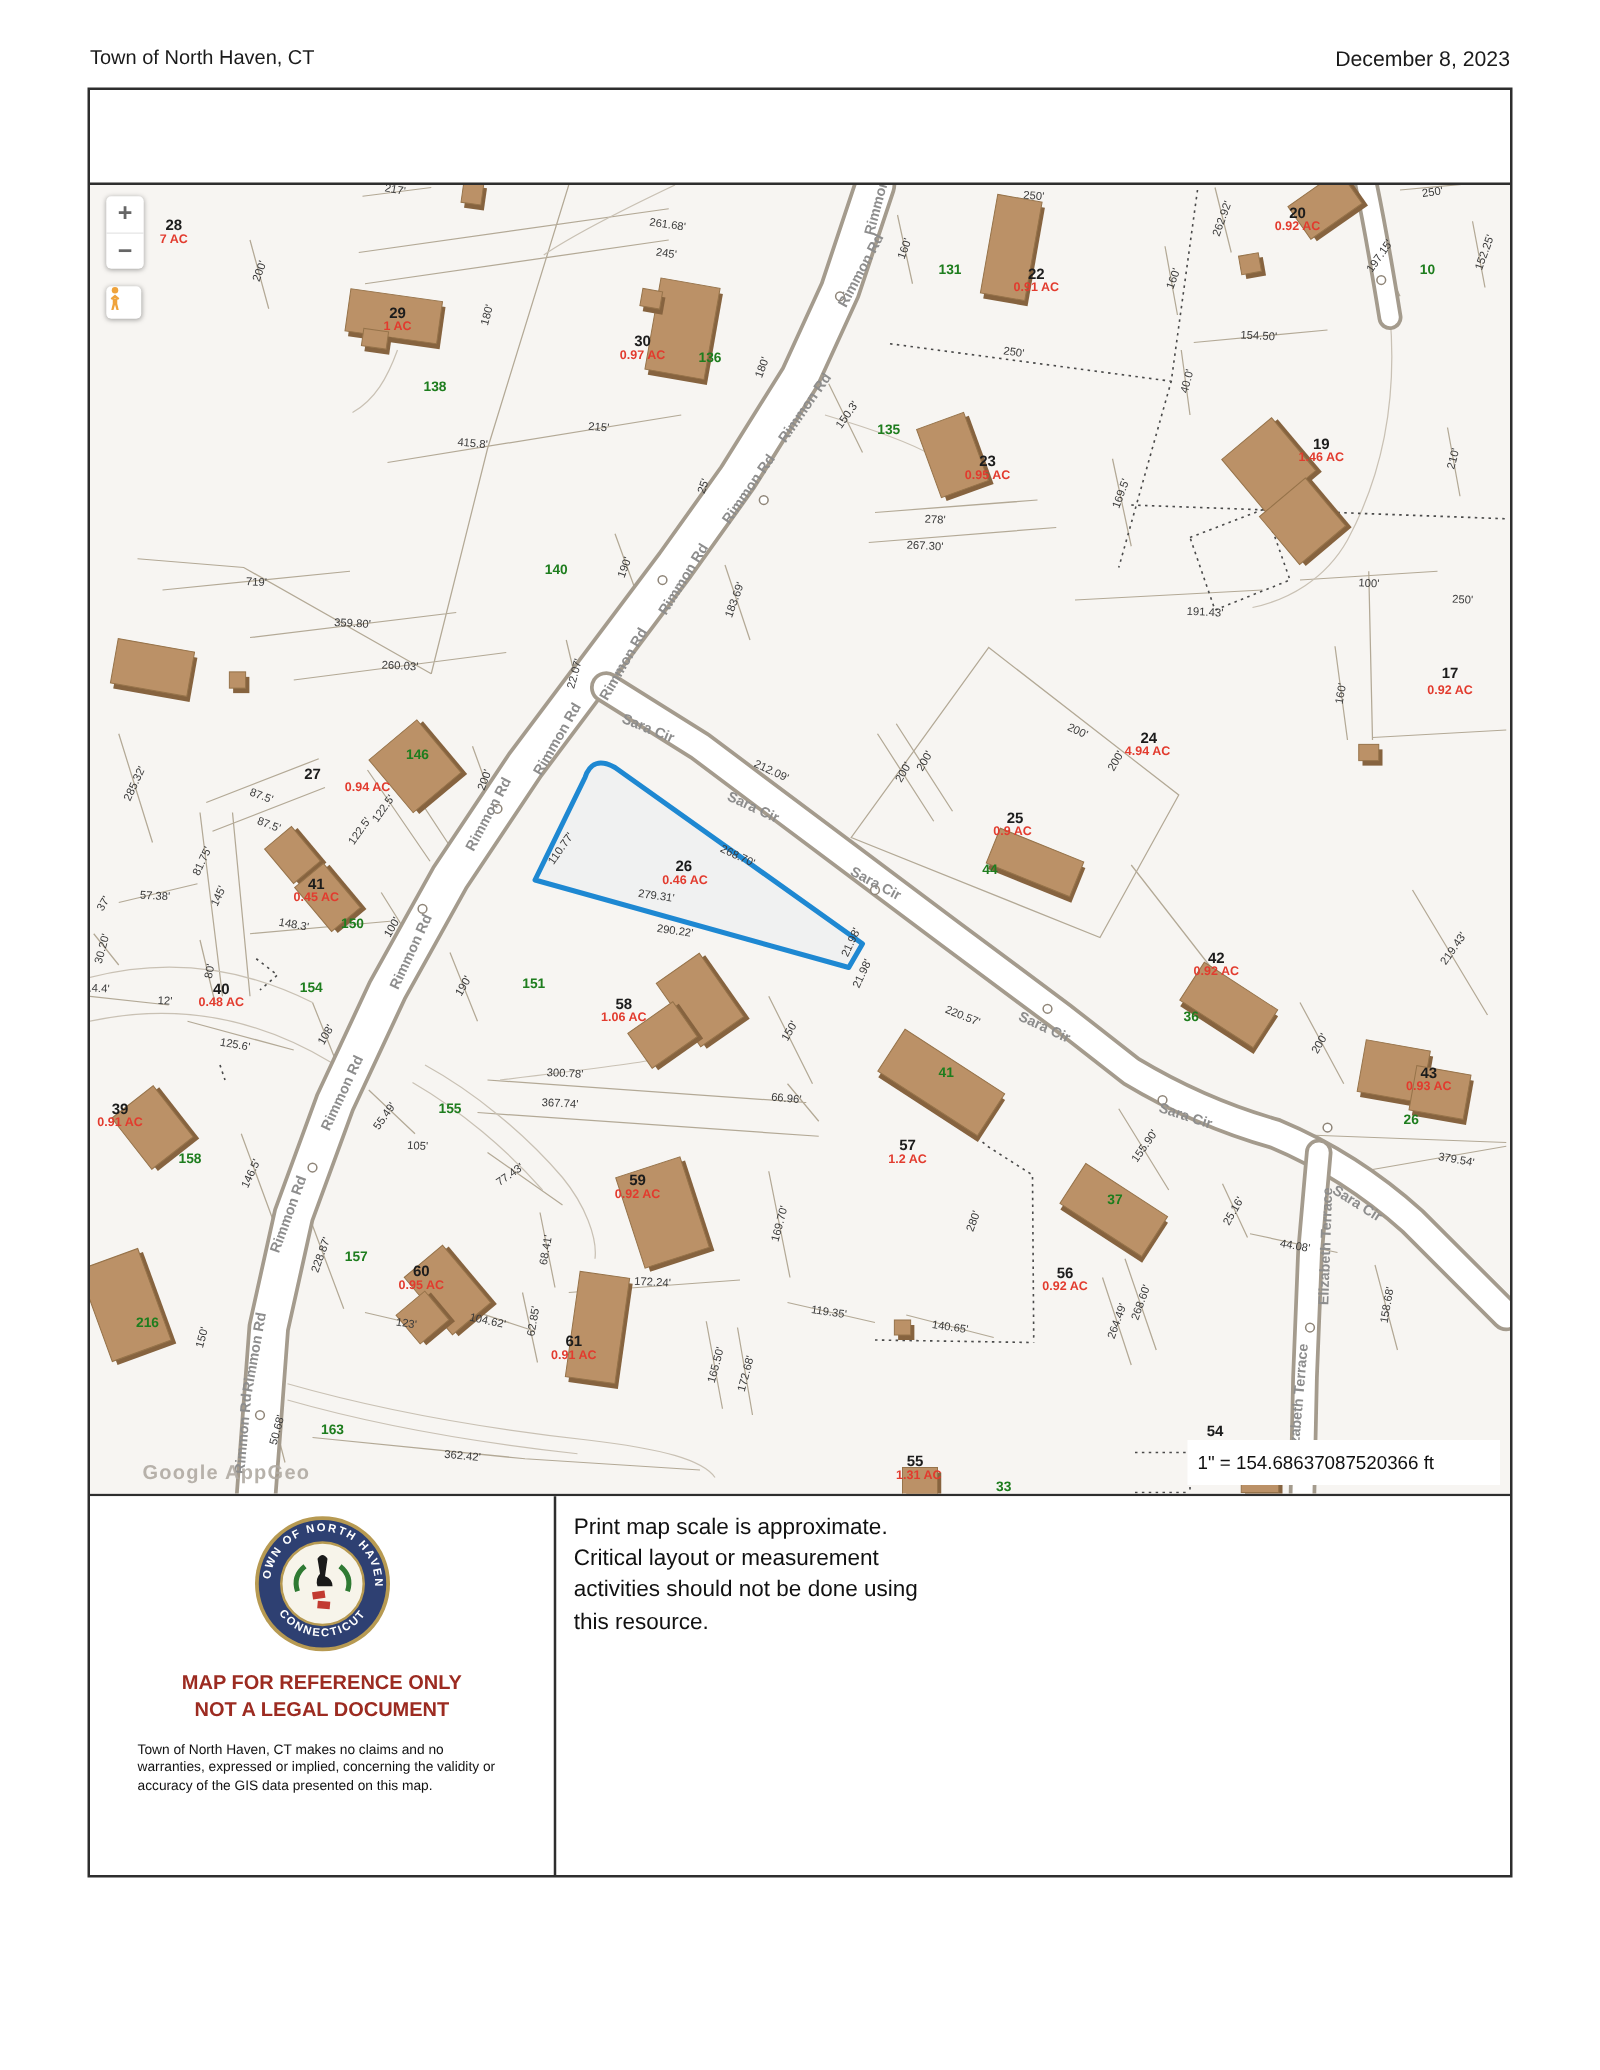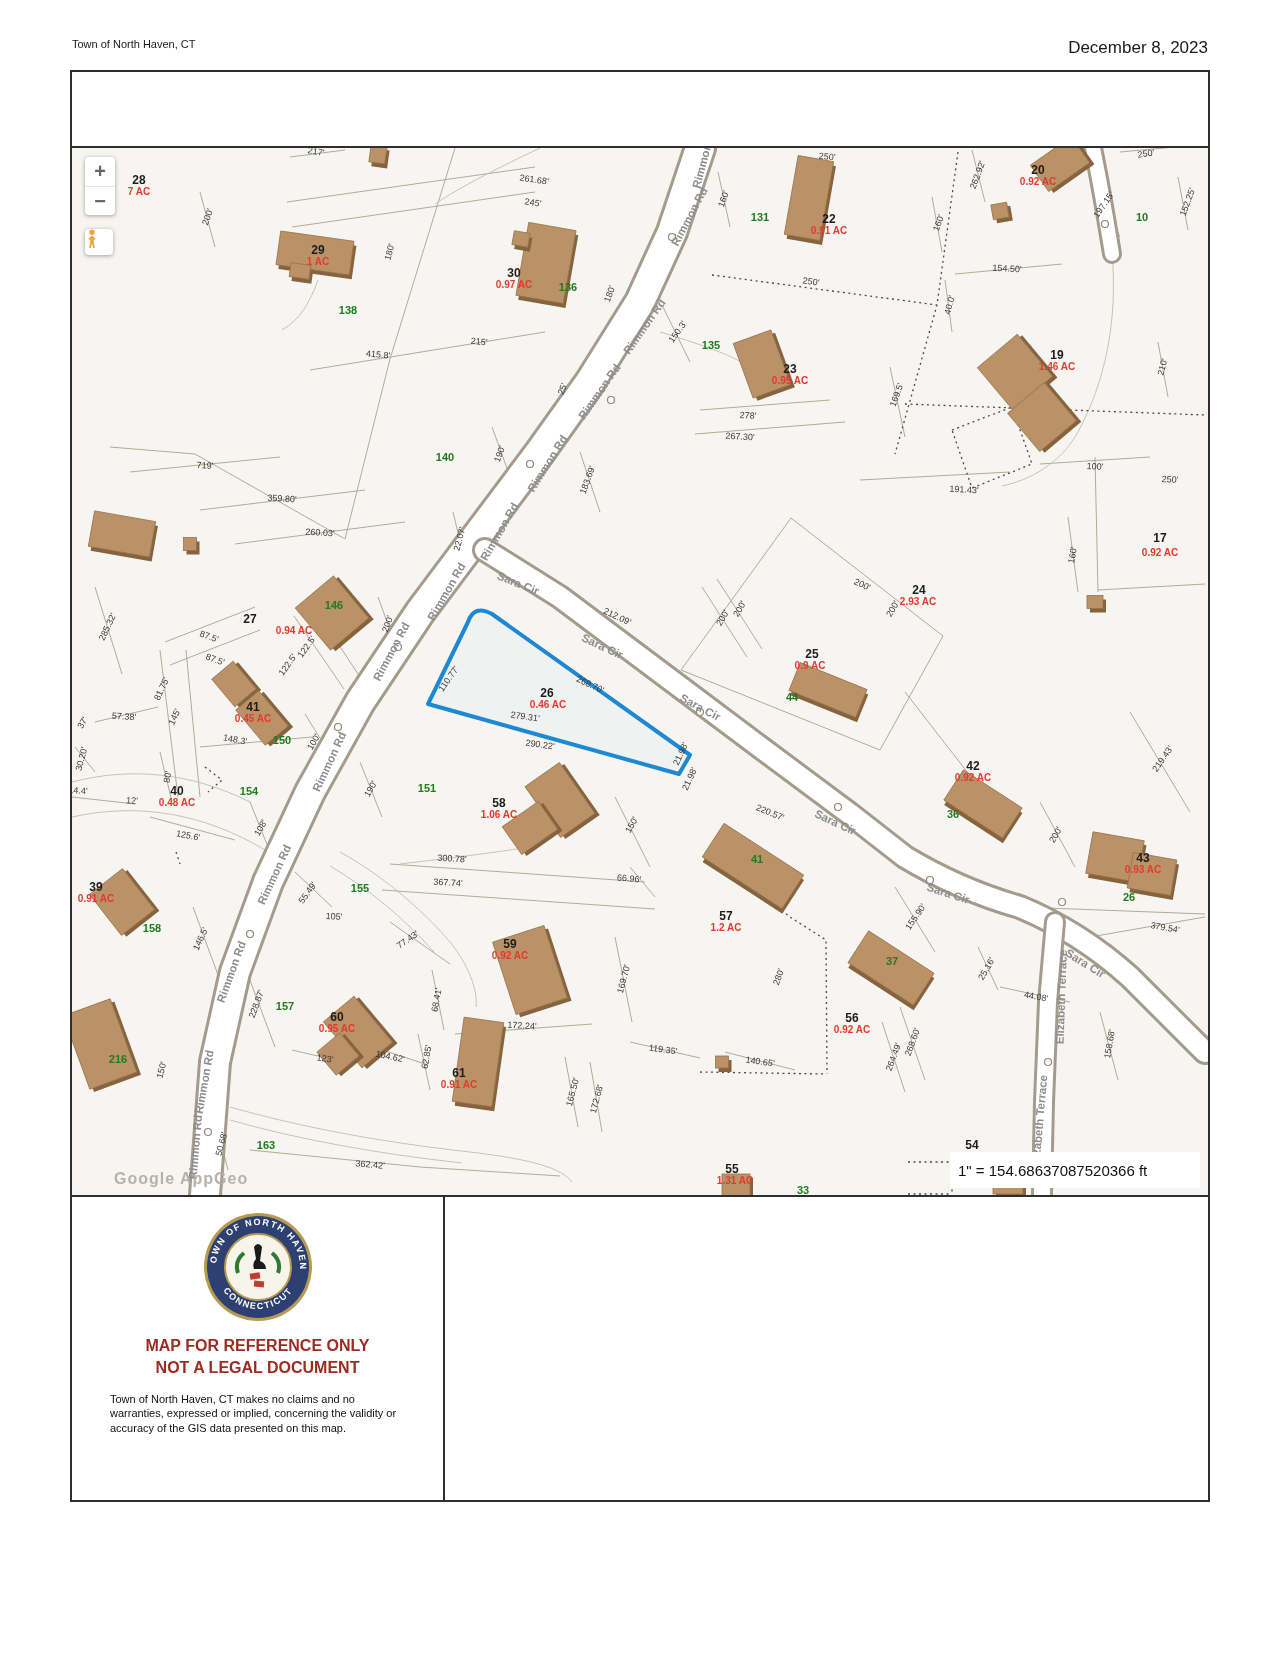--- a/index.html
+++ b/index.html
@@ -1,17 +1,17 @@
 <!DOCTYPE html>
 <html><head>
 <meta charset="utf-8">
 <style>
   html,body{margin:0;padding:0;background:#fff;}
   body{width:1280px;height:1656px;position:relative;font-family:"Liberation Sans",sans-serif;overflow:hidden;}
-  .hdr-title{position:absolute;left:72px;top:38px;font-size:11px;color:#1a1a1a;}
+  .hdr-title{position:absolute;left:72px;top:38px;font-size:16px;color:#1a1a1a;}
   .hdr-date{position:absolute;right:72px;top:38px;font-size:17px;color:#1a1a1a;}
   .outer{position:absolute;left:70px;top:70px;width:1136px;height:1428px;border:2px solid #2e2e2e;background:#fff;}
   .map-strip{position:absolute;left:0;top:0;width:100%;height:74px;background:#fff;}
   .map{position:absolute;left:0;top:74px;width:1136px;height:1047px;border-top:2px solid #2e2e2e;border-bottom:2px solid #2e2e2e;background:#f7f5f2;overflow:hidden;}
   .map svg{position:absolute;left:0;top:0;}
   #labels{position:absolute;left:0;top:0;width:100%;height:100%;}
   .lbl{position:absolute;white-space:nowrap;line-height:1;}
   .lbl.p{font-weight:bold;font-size:12px;color:#1c1c1c;}
   .lbl.a{font-weight:bold;font-size:10px;color:#e23b2e;}
   .lbl.g{font-weight:bold;font-size:11px;color:#1e7d1e;}
@@ -248,21 +248,21 @@
         <span class="lbl a" style="left: 757px; top: 83px; transform: translate(-50%, -50%) rotate(0deg);">0.91 AC</span>
         <span class="lbl p" style="left: 966px; top: 22px; transform: translate(-50%, -50%) rotate(0deg);">20</span>
         <span class="lbl a" style="left: 966px; top: 34px; transform: translate(-50%, -50%) rotate(0deg);">0.92 AC</span>
         <span class="lbl p" style="left: 718px; top: 221px; transform: translate(-50%, -50%) rotate(0deg);">23</span>
         <span class="lbl a" style="left: 718px; top: 233px; transform: translate(-50%, -50%) rotate(0deg);">0.95 AC</span>
         <span class="lbl p" style="left: 985px; top: 207px; transform: translate(-50%, -50%) rotate(0deg);">19</span>
         <span class="lbl a" style="left: 985px; top: 219px; transform: translate(-50%, -50%) rotate(0deg);">1.46 AC</span>
         <span class="lbl p" style="left: 1088px; top: 390px; transform: translate(-50%, -50%) rotate(0deg);">17</span>
         <span class="lbl a" style="left: 1088px; top: 405px; transform: translate(-50%, -50%) rotate(0deg);">0.92 AC</span>
         <span class="lbl p" style="left: 847px; top: 442px; transform: translate(-50%, -50%) rotate(0deg);">24</span>
-        <span class="lbl a" style="left: 846px; top: 454px; transform: translate(-50%, -50%) rotate(0deg);">2.93 AC</span>
+        <span class="lbl a" style="left: 846px; top: 454px; transform: translate(-50%, -50%) rotate(0deg);">4.94 AC</span>
         <span class="lbl p" style="left: 740px; top: 506px; transform: translate(-50%, -50%) rotate(0deg);">25</span>
         <span class="lbl a" style="left: 738px; top: 518px; transform: translate(-50%, -50%) rotate(0deg);">0.9 AC</span>
         <span class="lbl p" style="left: 178px; top: 471px; transform: translate(-50%, -50%) rotate(0deg);">27</span>
         <span class="lbl a" style="left: 178px; top: 483px; transform: translate(-50%, -50%) rotate(0deg); margin-left: 44px;">0.94 AC</span>
         <span class="lbl p" style="left: 181px; top: 559px; transform: translate(-50%, -50%) rotate(0deg);">41</span>
         <span class="lbl a" style="left: 181px; top: 571px; transform: translate(-50%, -50%) rotate(0deg);">0.45 AC</span>
         <span class="lbl p" style="left: 105px; top: 643px; transform: translate(-50%, -50%) rotate(0deg);">40</span>
         <span class="lbl a" style="left: 105px; top: 655px; transform: translate(-50%, -50%) rotate(0deg);">0.48 AC</span>
         <span class="lbl p" style="left: 475px; top: 545px; transform: translate(-50%, -50%) rotate(0deg);">26</span>
         <span class="lbl a" style="left: 476px; top: 557px; transform: translate(-50%, -50%) rotate(0deg);">0.46 AC</span>
@@ -467,14 +467,20 @@
         <rect x="52" y="70" width="10" height="6" fill="#c23b31" transform="rotate(5 57 73)"></rect>
       </svg>
       <div class="notice">
         <div>MAP FOR REFERENCE ONLY</div>
         <div>NOT A LEGAL DOCUMENT</div>
       </div>
       <div class="disc">Town of North Haven, CT makes no claims and no
 warranties, expressed or implied, concerning the validity or
 accuracy of the GIS data presented on this map.</div>
     </div>
+    <div class="box-right">
+      <div class="scale-note">Print map scale is approximate.
+Critical layout or measurement
+activities should not be done using
+this resource.</div>
+    </div>
   </div>
 </div>
 
 </body></html>

